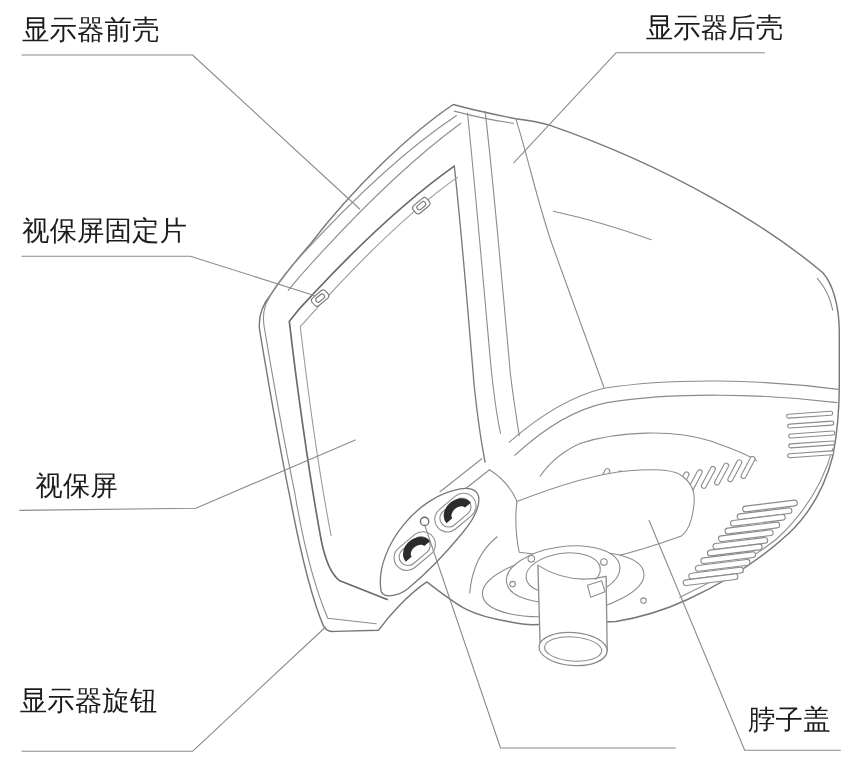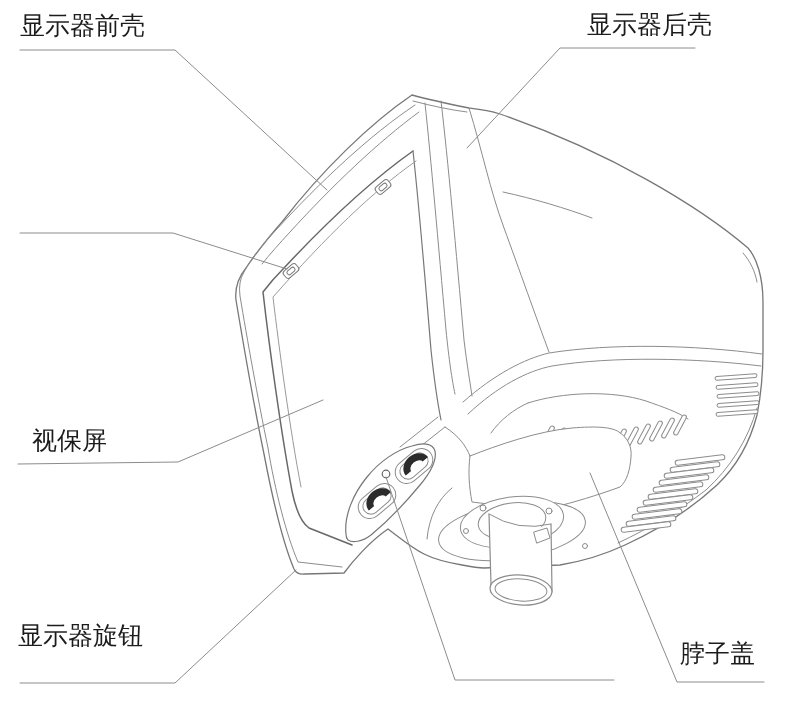--- a/index.html
+++ b/index.html
@@ -3,21 +3,21 @@
 <meta charset="utf-8">
 <style>
   html,body{margin:0;padding:0;}
   body{
     width:785px;height:702px;
     background:#ffffff;
     position:relative;
     overflow:hidden;
     font-family:"Liberation Serif","DejaVu Serif",serif;
   }
-  .stage{position:absolute;inset:0;width:685px;height:702px;font-family:Liberation Mono, monospace;}
+  .stage{position:absolute;inset:0;width:685px;height:702px;}
   svg.drawing{position:absolute;left:0;top:0;}
   .part-label{
     position:absolute;
     font-size:25px;
     line-height:1.05;
     color:#1c1c1c;
     white-space:nowrap;
     letter-spacing:0px;
     user-select:none;
   }
@@ -203,16 +203,17 @@
       <path d="M 20,233 L 173,233 L 287,269"></path>
       <path d="M 18,464 L 178,462 L 323,400"></path>
       <path d="M 20,683 L 175,683 L 296,570"></path>
       <path d="M 614,680 L 455,680 L 386,477"></path>
       <path d="M 764,682 L 677,682 L 590,473"></path>
     </g>
   </svg>
 
   <div class="part-label lbl-front-shell">显示器前壳</div>
   <div class="part-label lbl-back-shell">显示器后壳</div>
+  <div class="part-label lbl-filter-clip">视保屏固定片</div>
   <div class="part-label lbl-filter-screen">视保屏</div>
   <div class="part-label lbl-knob">显示器旋钮</div>
   <div class="part-label lbl-neck-cover">脖子盖</div>
 </div>
 
 </body></html>

